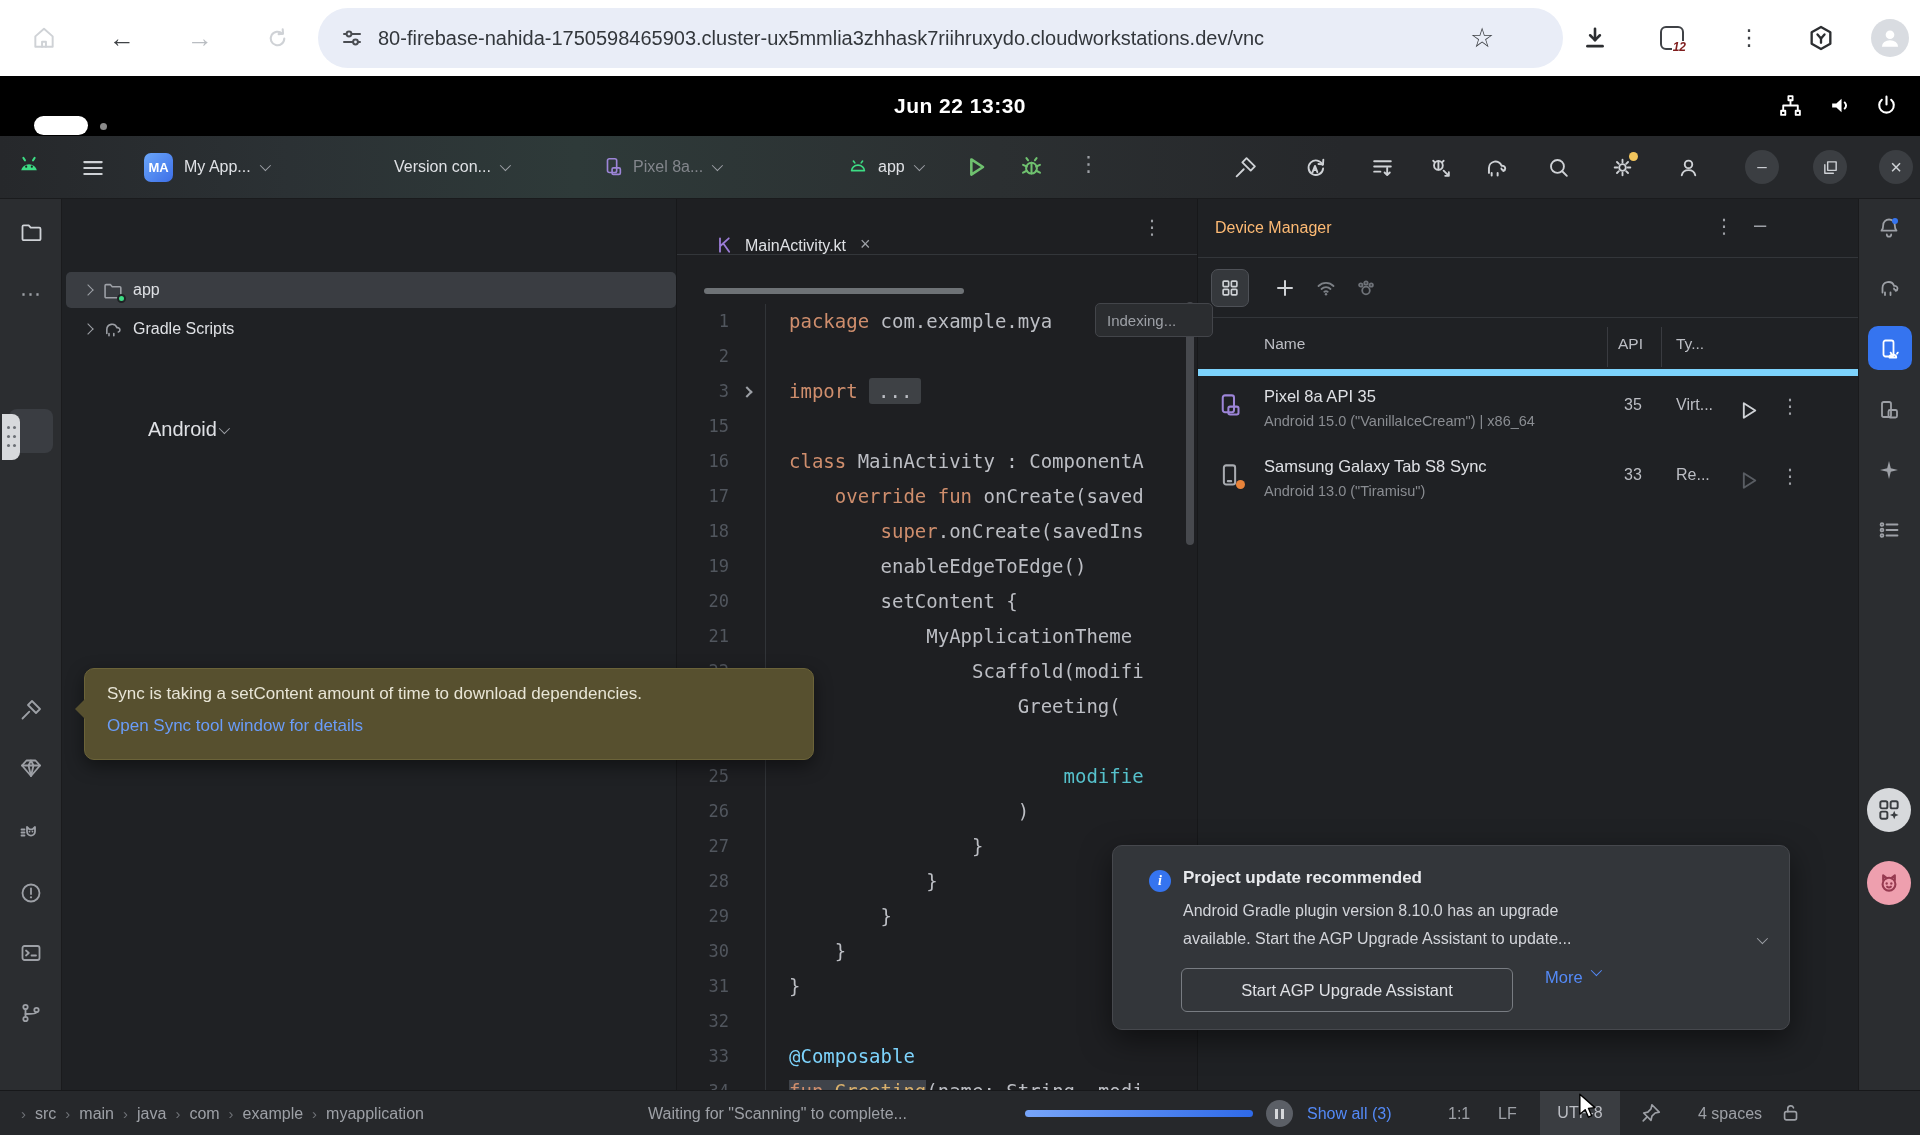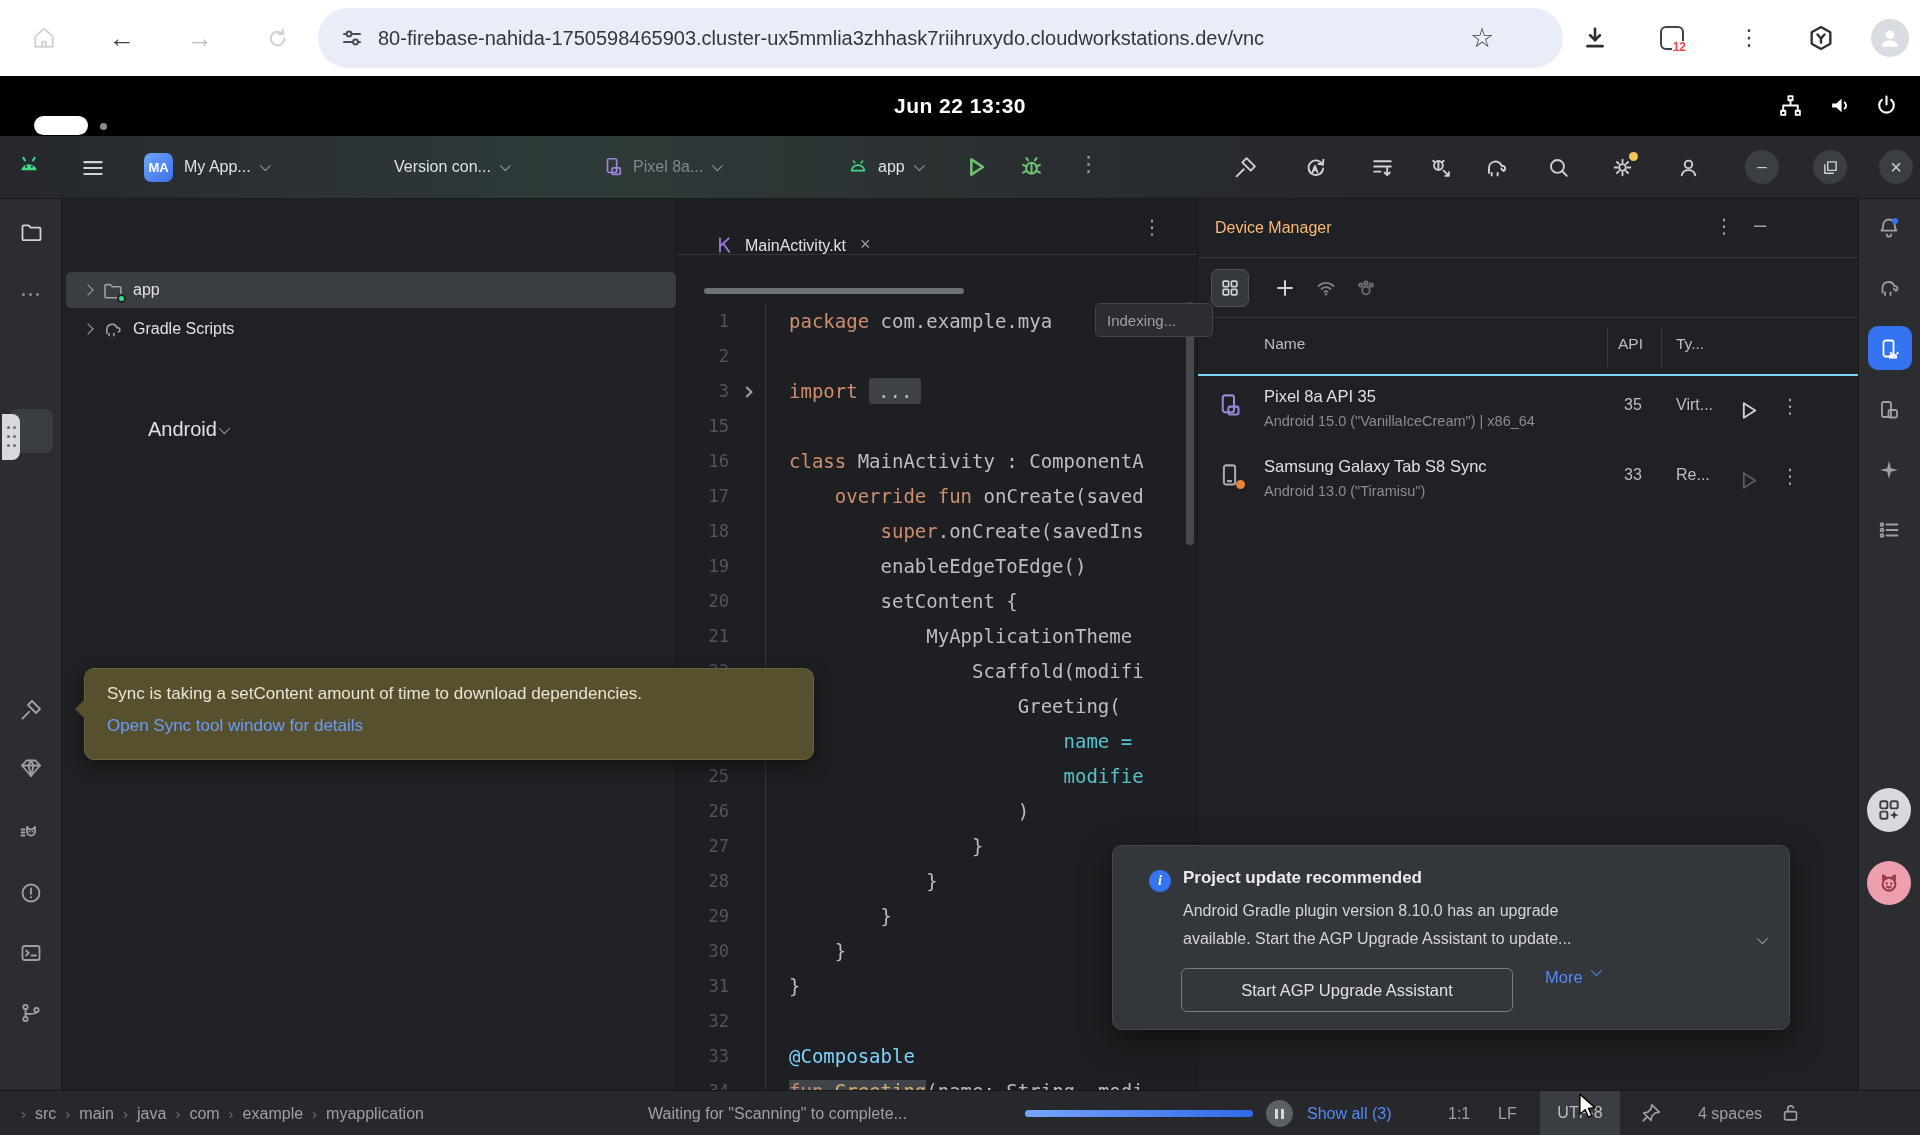--- a/index.html
+++ b/index.html
@@ -11,21 +11,21 @@
   .ico{display:inline-flex;align-items:center;justify-content:center;color:#cfd2d6;}
   svg{fill:none;stroke:currentColor;stroke-width:1.8;stroke-linecap:round;stroke-linejoin:round;}
   svg .f{fill:currentColor;stroke:none;}
 
   
   .browser-bar{position:absolute;left:0;top:0;width:1920px;height:76px;background:#ffffff;}
   .bb-btn{position:absolute;top:22px;width:32px;height:32px;color:#3f4246;display:flex;align-items:center;justify-content:center;font-size:26px;cursor:default;}
   .url-pill{position:absolute;left:318px;top:8px;width:1245px;height:60px;border-radius:30px;background:#e9edf7;display:flex;align-items:center;overflow:hidden;}
   .url-text{font-size:20px;color:#33373c;margin-left:14px;white-space:nowrap;overflow:hidden;}
   .tab-counter{position:relative;width:24px;height:24px;border:2.4px solid #3f4246;border-radius:6px;}
-  .tab-counter b{position:absolute;right:-5px;bottom:-6px;background:#fff;font-size:12px;font-weight:700;color:#ef4444;padding:0 1px;line-height:13px;}
+  .tab-counter b{position:absolute;right:-5px;bottom:-6px;background:#fff;font-size:12px;font-weight:700;color:#7f1d1d;padding:0 1px;line-height:13px;font-style:italic;}
   .avatar{position:absolute;left:1871px;top:19px;width:38px;height:38px;border-radius:50%;background:#d9dce1;color:#ffffff;display:flex;align-items:center;justify-content:center;}
 
   
   .system-bar{position:absolute;left:0;top:76px;width:1920px;height:60px;background:#000;color:#fff;}
   .sys-pill{position:absolute;left:34px;top:40px;width:54px;height:19px;background:#fff;border-radius:10px;}
   .sys-dot{position:absolute;left:100px;top:47px;width:7px;height:7px;border-radius:50%;background:#8a8a8a;}
   .clock{position:absolute;left:0;right:0;top:0;height:60px;display:flex;align-items:center;justify-content:center;
          font-size:21px;font-weight:700;letter-spacing:.5px;}
 
   
@@ -75,21 +75,21 @@
   .tok-hl{background:#3f434a;}
   .vscroll{position:absolute;left:509px;top:103px;width:8px;height:243px;border-radius:4px;background:#47494e;}
   .index-pop{position:absolute;left:1095px;top:303px;width:118px;height:34px;background:#2b2d30;border:1px solid #43454a;border-radius:5px;
     color:#9da0a6;font-size:15px;display:flex;align-items:center;padding-left:11px;z-index:5;}
 
   
   .dm-head{position:absolute;left:0;top:0;width:661px;height:59px;border-bottom:1px solid #33363a;display:flex;align-items:center;}
   .dm-title{margin-left:17px;color:#fdba74;font-size:16px;}
   .dm-toolbar{position:absolute;left:0;top:59px;width:661px;height:60px;border-bottom:1px solid #33363a;}
   .dm-tool-sel{position:absolute;left:13px;top:11px;width:38px;height:38px;border:1px solid #4e5157;background:#35383c;border-radius:7px;display:flex;align-items:center;justify-content:center;color:#cfd2d6;}
-  .dm-thead{position:absolute;left:0;top:119px;width:661px;height:58px;border-bottom:2px solid #7dd3fc;color:#bcbec4;font-size:15.5px;}
+  .dm-thead{position:absolute;left:0;top:119px;width:661px;height:58px;border-bottom:7px solid #7dd3fc;color:#bcbec4;font-size:15.5px;}
   .dm-thead .vsep{position:absolute;top:9px;height:40px;border-left:1px solid #393b40;}
   .dm-rows{position:absolute;left:0;top:177px;width:661px;}
   .dm-row{position:relative;height:70px;}
   .d-ic{position:absolute;left:18px;top:16px;color:#9d85d8;}
   .d-ic.remote{color:#a8abb0;}
   .odot{position:absolute;left:20px;top:18px;width:9px;height:9px;border-radius:50%;background:#e8833a;}
   .d-name{position:absolute;left:66px;top:11px;color:#dfe1e5;font-size:16.5px;white-space:nowrap;}
   .d-detail{position:absolute;left:66px;top:37px;color:#8a8d92;font-size:14.5px;white-space:nowrap;}
   .d-api{position:absolute;left:408px;top:20px;width:54px;text-align:center;color:#bcbec4;font-size:16px;}
   .d-type{position:absolute;left:478px;top:20px;color:#bcbec4;font-size:16px;}
@@ -504,21 +504,20 @@
             <span class="ct"><span class="tok-pl">                Scaffold(modifi</span></span>
           </div>
           <div class="cl">
             <span class="ln">23</span>
             <span class="fold-col"></span>
             <span class="ct"><span class="tok-pl">                    Greeting(</span></span>
           </div>
           <div class="cl">
             <span class="ln">24</span>
             <span class="fold-col"></span>
-            <span class="ct"><span class="tok-pl">                        </span><span class="tok-arg">name =</span></span>
           </div>
           <div class="cl">
             <span class="ln">25</span>
             <span class="fold-col"></span>
             <span class="ct"><span class="tok-pl">                        </span><span class="tok-arg">modifie</span></span>
           </div>
           <div class="cl">
             <span class="ln">26</span>
             <span class="fold-col"></span>
             <span class="ct"><span class="tok-pl">                    )</span></span>

